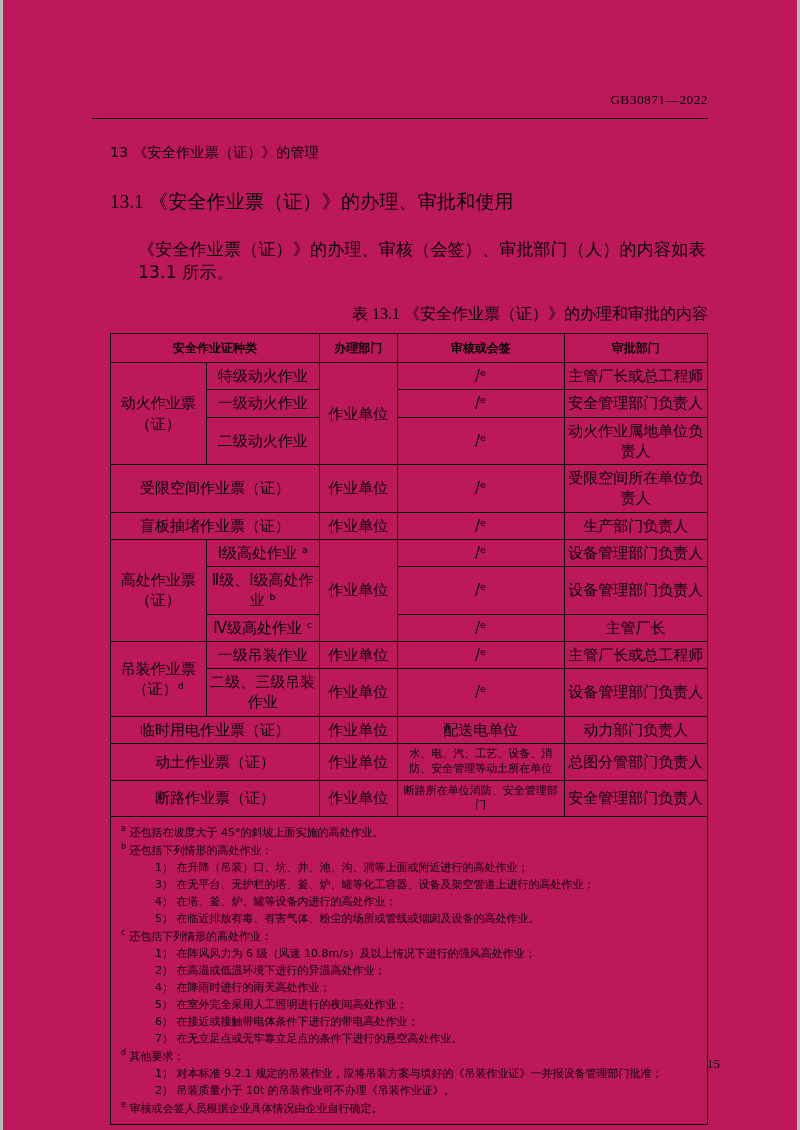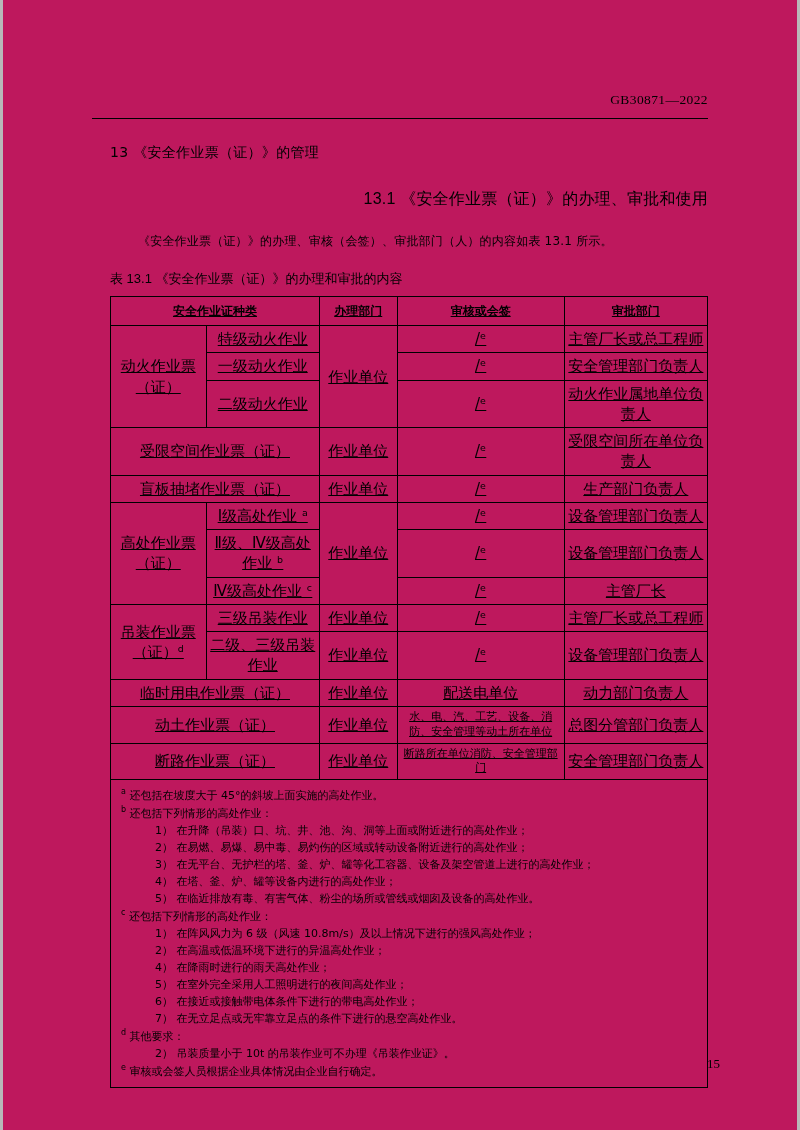--- a/index.html
+++ b/index.html
@@ -53,46 +53,44 @@
   }
   .h1 {
     font-size: 14px;
     margin: 0 0 0 0;
     padding: 6px 0 0 0;
     font-family: "DejaVu Sans", sans-serif;
     font-weight: normal;
     letter-spacing: 0.3px;
   }
   .h2 {
-    font-size: 16px;
+    font-size: 19px;
     margin: 0;
     padding: 27px 0 0 0;
-    font-family: Liberation Sans, sans-serif;
+    font-family: Liberation Serif, serif;
     font-weight: normal;
     letter-spacing: 0.2px;
+  }
+  .para {
+    font-size: 17px;
+    padding: 23px 0 0 28px;
+    font-family: "DejaVu Sans", sans-serif;
+    letter-spacing: 0.2px;
+  }
+  .table-caption {
     text-align: right;
-  }
-  .para {
-    font-size: 12px;
-    padding: 23px 0 0 28px;
-    font-family: "DejaVu Sans", sans-serif;
-    letter-spacing: 0.2px;
-  }
-  .table-caption {
-    text-align: left;
-    font-size: 13px;
+    font-size: 16px;
     padding: 20px 0 8px 0;
-    font-family: Liberation Sans, sans-serif;
+    font-family: Liberation Serif, serif;
   }
   table.main {
     border-collapse: collapse;
     width: 100%;
     table-layout: fixed;
     font-family: "DejaVu Sans", sans-serif;
-    text-decoration: underline;
   }
   table.main td, table.main th {
     border: 1px solid #000;
     font-size: 15px;
     font-weight: normal;
     padding: 3px 2px;
     text-align: center;
     vertical-align: middle;
     line-height: 1.35;
   }
@@ -199,32 +197,32 @@
           <td>生产部门负责人</td>
         </tr>
         <tr>
           <td rowspan="3">高处作业票（证）</td>
           <td>Ⅰ级高处作业 ᵃ</td>
           <td rowspan="3">作业单位</td>
           <td>/ᵉ</td>
           <td>设备管理部门负责人</td>
         </tr>
         <tr>
-          <td>Ⅱ级、Ⅳ级高处作业 ᵇ</td>
+          <td>Ⅱ级、Ⅰ级高处作业 ᵇ</td>
           <td>/ᵉ</td>
           <td>设备管理部门负责人</td>
         </tr>
         <tr>
           <td>Ⅳ级高处作业 ᶜ</td>
           <td>/ᵉ</td>
           <td>主管厂长</td>
         </tr>
         <tr>
           <td rowspan="2">吊装作业票（证）ᵈ</td>
-          <td>三级吊装作业</td>
+          <td>一级吊装作业</td>
           <td>作业单位</td>
           <td>/ᵉ</td>
           <td>主管厂长或总工程师</td>
         </tr>
         <tr>
           <td>二级、三级吊装作业</td>
           <td>作业单位</td>
           <td>/ᵉ</td>
           <td>设备管理部门负责人</td>
         </tr>
@@ -247,34 +245,34 @@
           <td>安全管理部门负责人</td>
         </tr>
       </tbody>
     </table>
 
     <div class="notes">
       <span class="note-line"><span class="sup">a</span> <span>还包括在坡度大于 45°的斜坡上面实施的高处作业。</span></span>
 
       <span class="note-line"><span class="sup">b</span> <span>还包括下列情形的高处作业：</span></span>
       <span class="note-sub">1）  在升降（吊装）口、坑、井、池、沟、洞等上面或附近进行的高处作业；</span>
-      <span class="note-sub">2）  在易燃、易爆、易中毒、易灼伤的区域或转动设备附近进行的高处作业；</span>
       <span class="note-sub">3）  在无平台、无护栏的塔、釜、炉、罐等化工容器、设备及架空管道上进行的高处作业；</span>
       <span class="note-sub">4）  在塔、釜、炉、罐等设备内进行的高处作业；</span>
       <span class="note-sub">5）  在临近排放有毒、有害气体、粉尘的场所或管线或烟囱及设备的高处作业。</span>
 
       <span class="note-line"><span class="sup">c</span> <span>还包括下列情形的高处作业：</span></span>
       <span class="note-sub">1）  在阵风风力为 6 级（风速 10.8m/s）及以上情况下进行的强风高处作业；</span>
       <span class="note-sub">2）  在高温或低温环境下进行的异温高处作业；</span>
       <span class="note-sub">4）  在降雨时进行的雨天高处作业；</span>
       <span class="note-sub">5）  在室外完全采用人工照明进行的夜间高处作业；</span>
       <span class="note-sub">6）  在接近或接触带电体条件下进行的带电高处作业；</span>
       <span class="note-sub">7）  在无立足点或无牢靠立足点的条件下进行的悬空高处作业。</span>
 
       <span class="note-line"><span class="sup">d</span> <span>其他要求：</span></span>
+      <span class="note-sub">1）  对本标准 9.2.1 规定的吊装作业，应将吊装方案与填好的《吊装作业证》一并报设备管理部门批准；</span>
       <span class="note-sub">2）  吊装质量小于 10t 的吊装作业可不办理《吊装作业证》。</span>
 
       <span class="note-line"><span class="sup">e</span> <span>审核或会签人员根据企业具体情况由企业自行确定。</span></span>
     </div>
 
   </div>
 
   <div class="page-number">15</div>
 </div>
 

